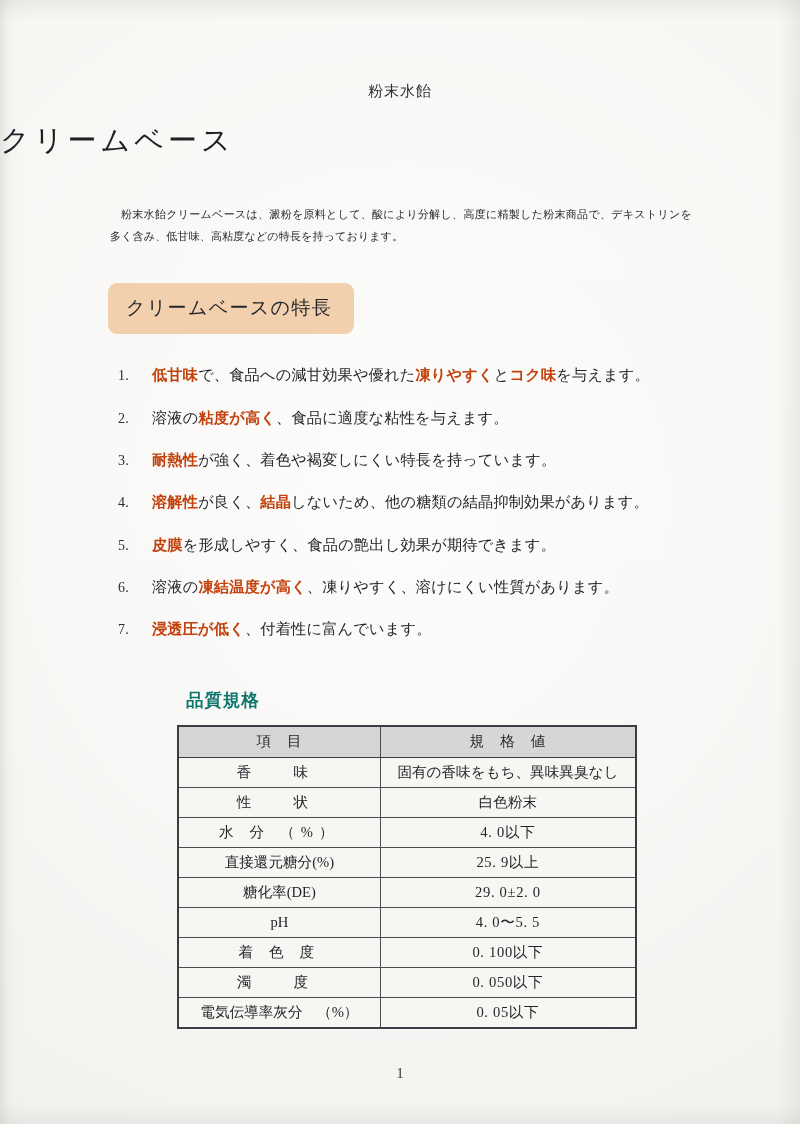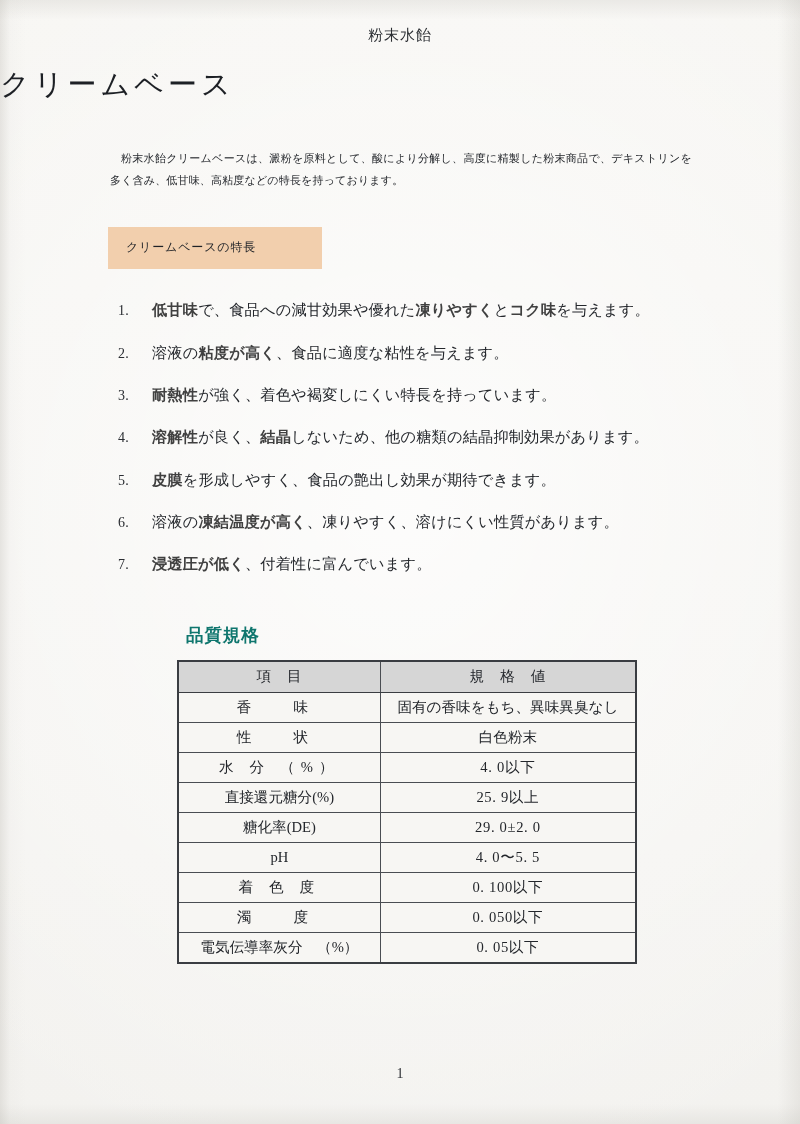--- a/index.html
+++ b/index.html
@@ -40,21 +40,21 @@
     position: relative;
     z-index: 2;
   }
 
   
   .kicker {
     text-align: center;
     font-size: 15px;
     letter-spacing: 0.06em;
     margin: 0;
-    padding-top: 26px;
+    padding-top: 82px;
     color: #2a2d32;
   }
   .doc-title {
     text-align: left;
     font-size: 29px;
     letter-spacing: 0.14em;
     font-weight: 400;
     margin: 0;
     padding-top: 20px;
     color: #1d2025;
@@ -73,24 +73,25 @@
   }
 
   
   .banner-row {
     padding: 36px 0 0 108px;
   }
   .banner {
     display: inline-block;
     background: #f2cfad;
     padding: 12px 22px 13px 18px;
-    font-size: 12px;
+    font-size: 19px;
     letter-spacing: 0.07em;
     color: #1f2227;
     min-width: 174px;
+    border-radius: 9px;
   }
 
   
   .features {
     margin: 0;
     padding: 30px 40px 0 118px;
     list-style: none;
   }
   .features li {
     display: flex;
@@ -105,21 +106,21 @@
     flex: 0 0 34px;
     font-size: 14px;
     font-family: "Liberation Serif", serif;
     color: #2a2d32;
   }
   .features .txt {
     flex: 1 1 auto;
   }
   .features b {
     font-weight: 700;
-    color: #404040;
+    color: #c2410c;
   }
 
   
   .table-title {
     margin: 0;
     padding: 27px 0 0 186px;
     font-size: 17.5px;
     font-weight: 700;
     letter-spacing: 0.05em;
     color: #0f766e;

